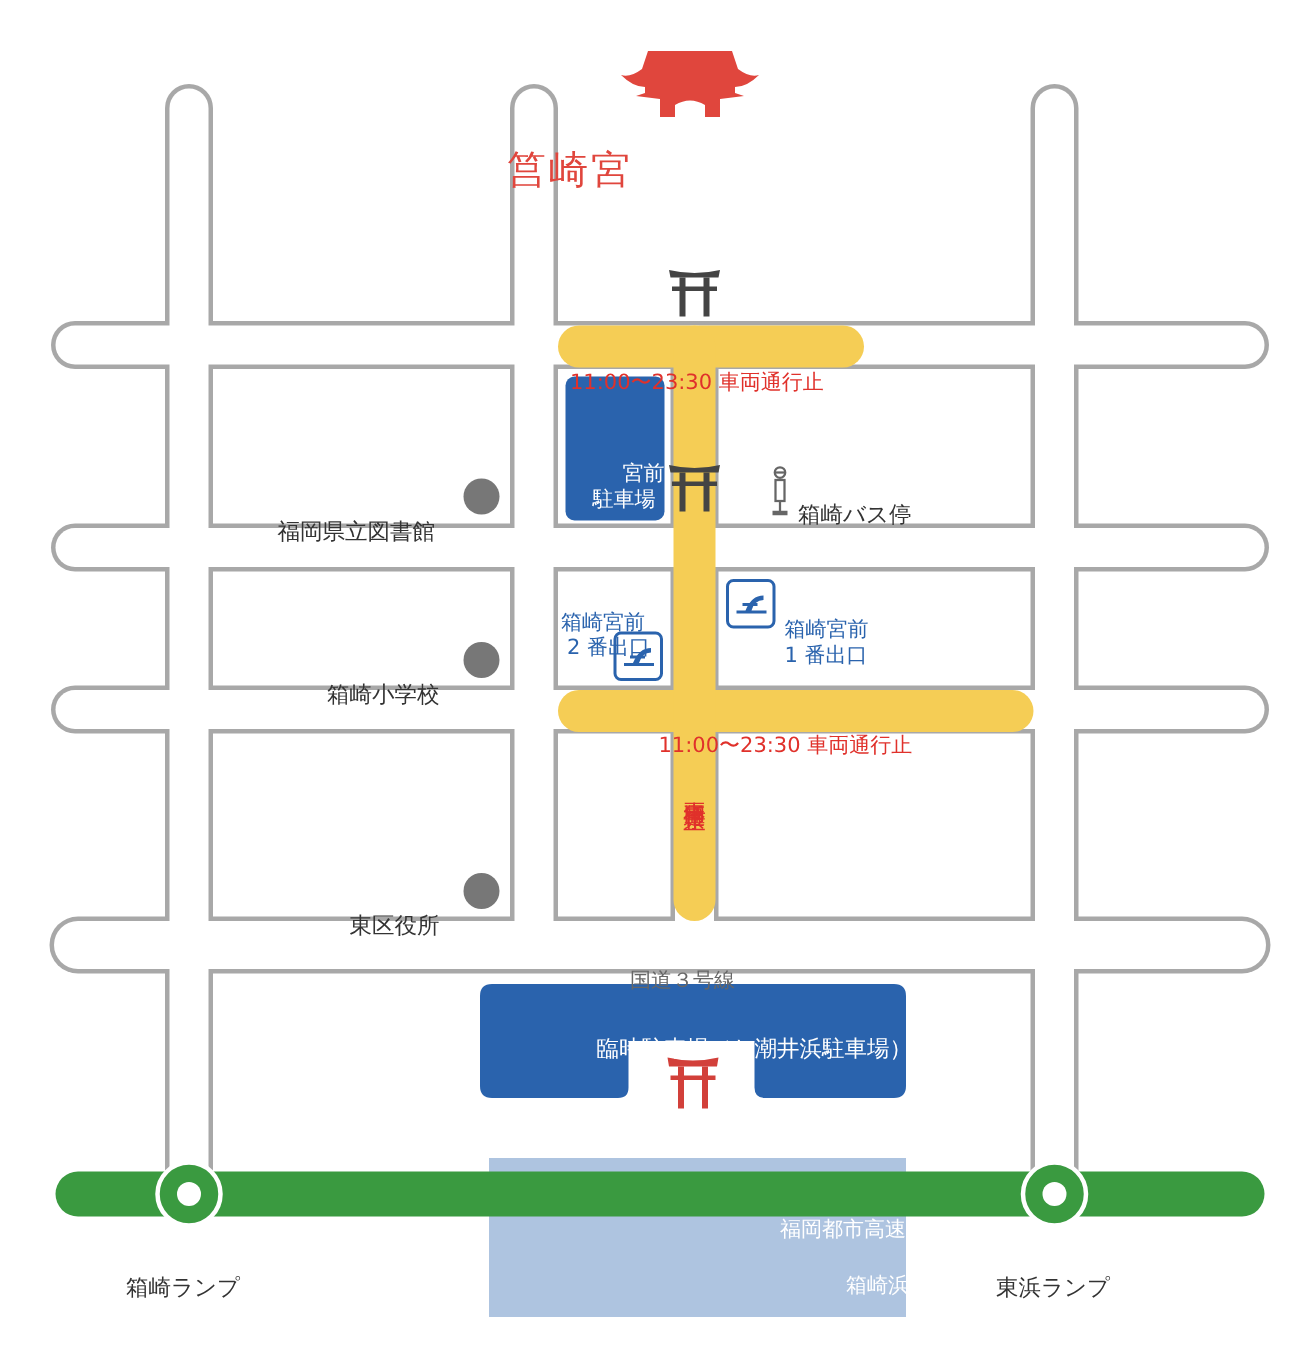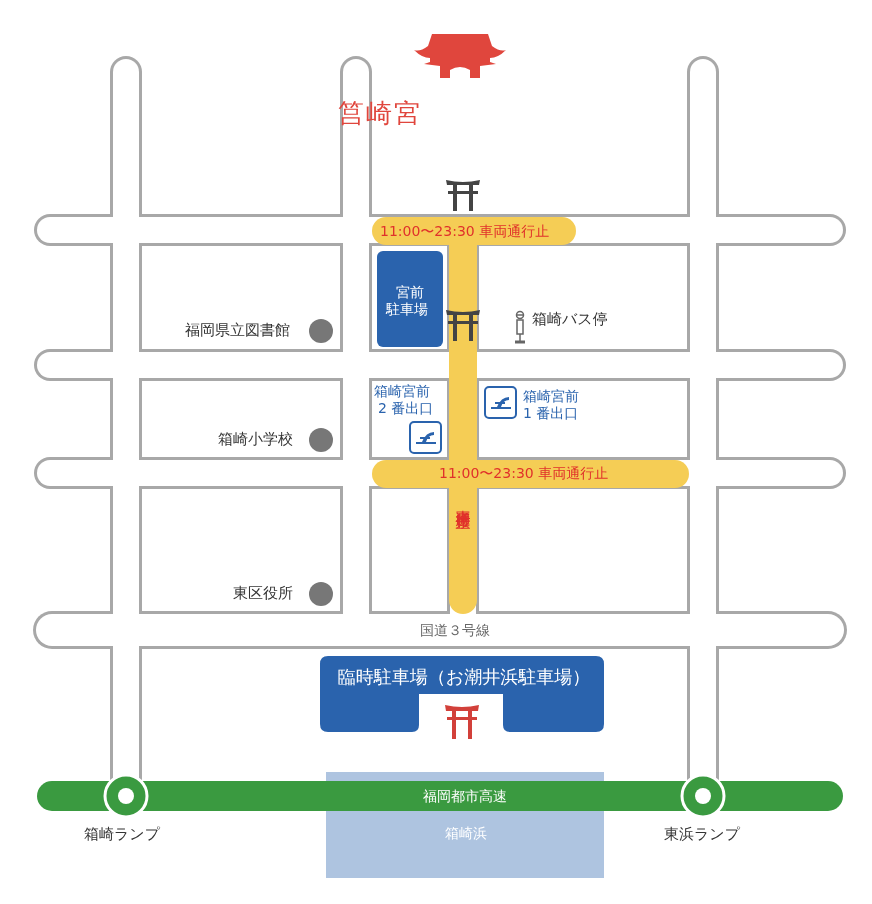--- a/index.html
+++ b/index.html
@@ -1,28 +1,28 @@
 <!DOCTYPE html>
 <html><head>
 <meta charset="utf-8">
 <style>
   html, body { margin: 0; padding: 0; background: #ffffff; }
   body { width: 872px; height: 904px; position: relative; overflow: hidden;
          font-family: "DejaVu Sans", "Liberation Sans", sans-serif; }
   #map { position: absolute; left: 0; top: 0; width: 872px; height: 904px; }
-  .lbl { position: absolute; white-space: nowrap; line-height: 1; }
+  .lbl { position: absolute; white-space: nowrap; line-height: 1; margin-top: 24px; }
   .dark { color: #333333; font-size: 15px; }
   .gray { color: #666666; font-size: 15px; }
   .red  { color: #e0312b; font-size: 15px; }
   .blue { color: #2a63ad; font-size: 15px; }
   .white { color: #ffffff; font-size: 15px; }
   .poi-dot { position: absolute; width: 24px; height: 24px; border-radius: 50%; background: #777777; }
   .title { position: absolute; left: 0; top: 96px; width: 760px; text-align: center;
            font-family: "DejaVu Serif", "Liberation Serif", serif; font-size: 26px; color: #e0463d; letter-spacing: 2px; }
-  .center { text-align: center; }
+  .center { text-align: right; }
   .vert { writing-mode: vertical-rl; text-orientation: upright; letter-spacing: 1px; }
 </style>
 </head>
 <body>
 
 <svg id="map" viewBox="0 0 872 904" xmlns="http://www.w3.org/2000/svg">
 
   <rect x="326" y="772" width="278" height="106" fill="#aec4e0"></rect>
 
   <g stroke="#a8a8a8" stroke-linecap="round" fill="none">
@@ -131,20 +131,20 @@
 
 <div class="lbl dark" style="left:185px; top:323px;">福岡県立図書館</div>
 <div class="poi-dot" style="left:309px; top:319px;"></div>
 <div class="lbl dark" style="left:218px; top:432px;text-align:center;">箱崎小学校</div>
 <div class="poi-dot" style="left:309px; top:428px;"></div>
 <div class="lbl dark" style="left:233px; top:586px;">東区役所</div>
 <div class="poi-dot" style="left:309px; top:582px;"></div>
 
 <div class="lbl gray" style="left:420px; top:623px; font-size:14px;">国道３号線</div>
 
-<div class="lbl white center" style="left:320px; top:668px; width:288px; font-size:18px;">臨時駐車場（お潮井浜駐車場）</div>
+<div class="lbl white center" style="left:320px; top:668px; width:288px; font-size:15px;">臨時駐車場（お潮井浜駐車場）</div>
 
 <div class="lbl white center" style="left:326px; top:789px; width:278px; font-size:14px;">福岡都市高速</div>
 
 <div class="lbl white center" style="left:326px; top:826px; width:280px; font-size:14px;">箱崎浜</div>
 
 <div class="lbl dark" style="left:84px; top:827px;">箱崎ランプ</div>
 <div class="lbl dark" style="left:664px; top:827px;">東浜ランプ</div>
 
 </body></html>

